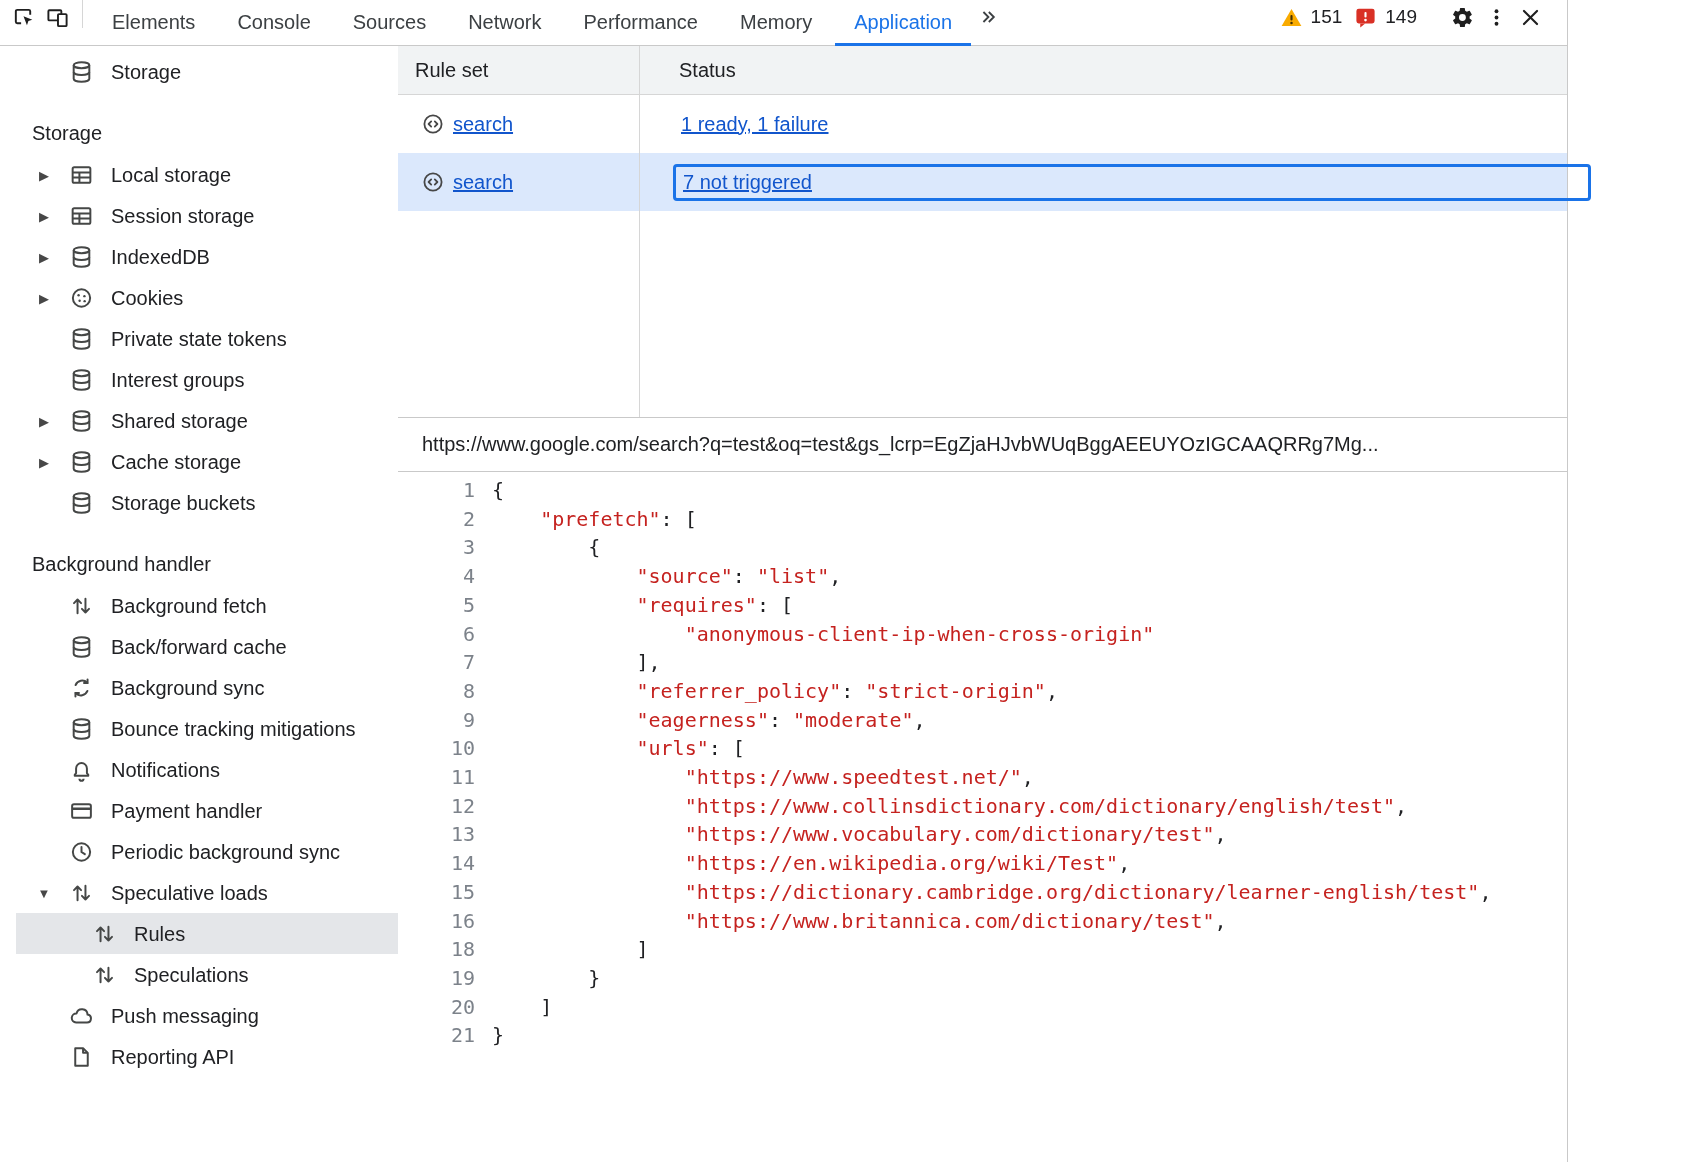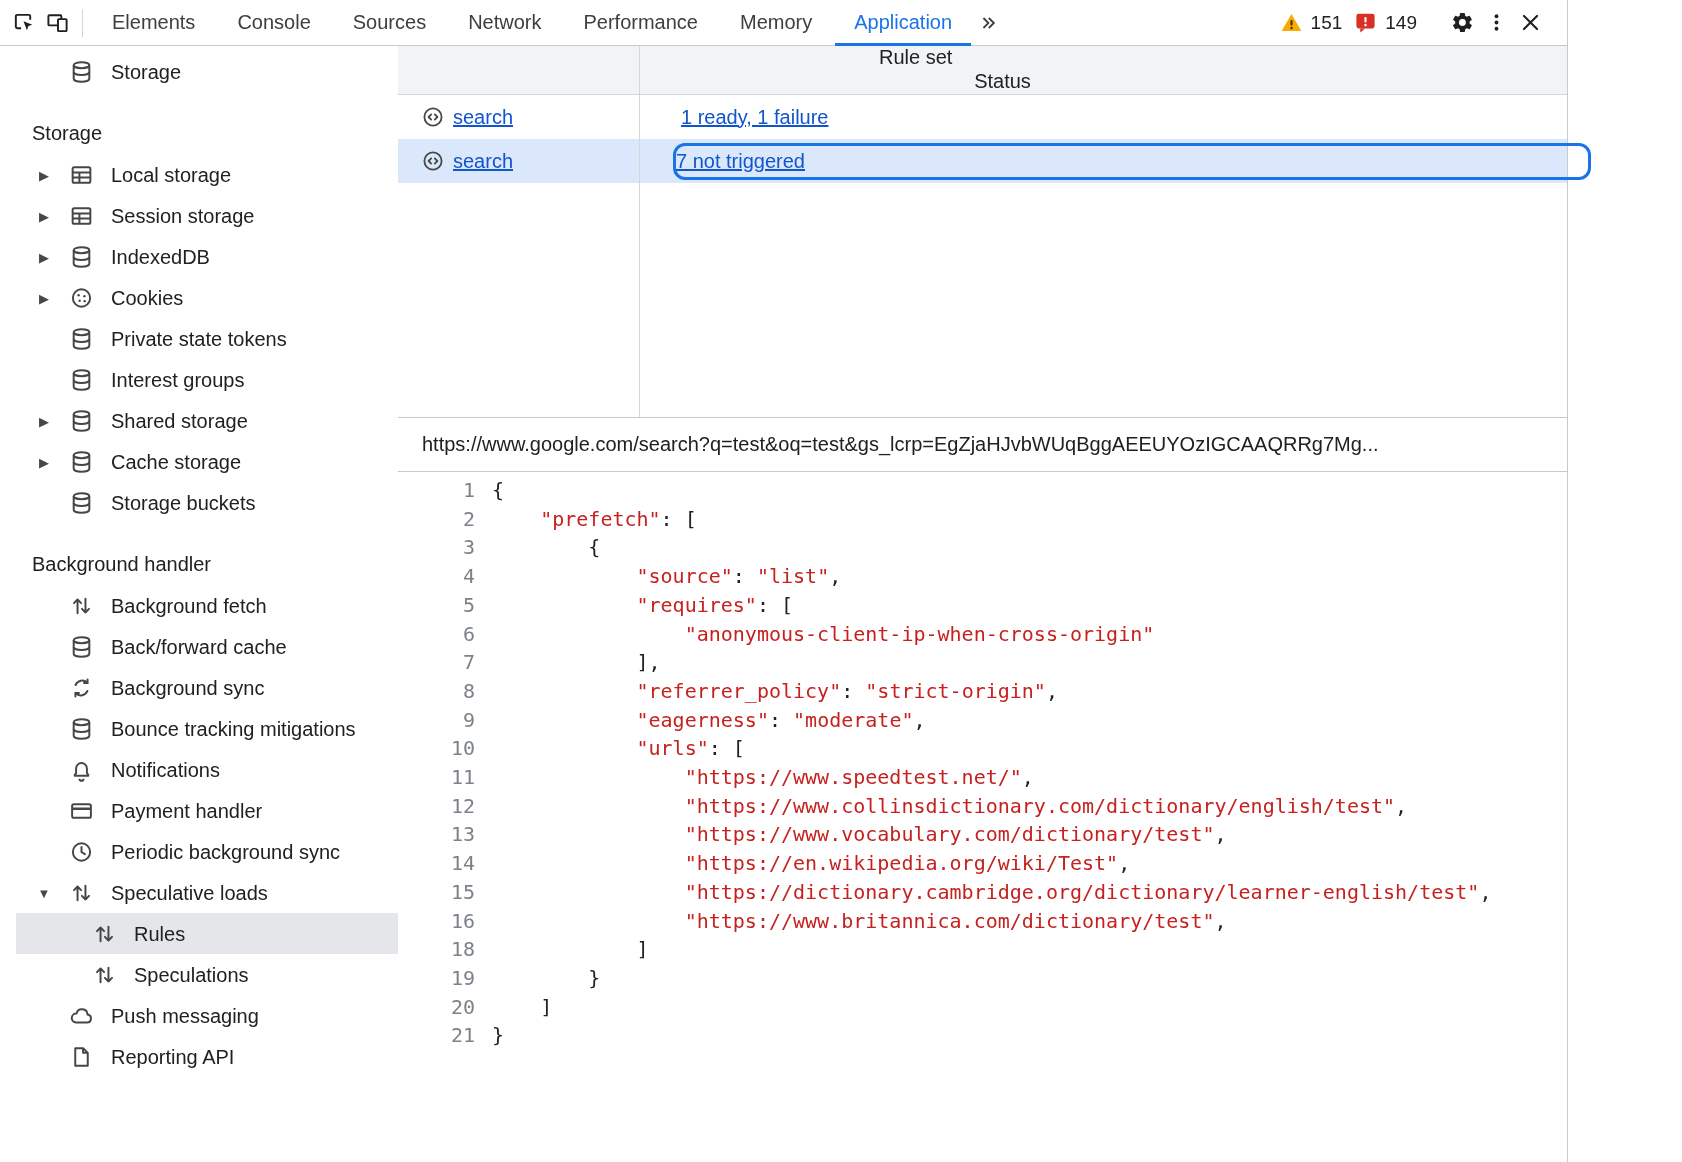--- a/index.html
+++ b/index.html
@@ -8,21 +8,21 @@
   :root{
     --accent:#1a73e8; --link:#1155cc; --string:#c5221f; --punct:#202124;
     --sel-row:#dbe8fc; --sel-item:#e4e6e9; --border:#c9c9c9; --soft-border:#d6d6d6;
     --head-bg:#f1f3f4; --icon:#454746; --gutter:#7c828a;
   }
   .devtools{ position:absolute; left:0; top:0; width:1568px; height:1162px; background:#fff;
     border-right:1px solid var(--border); }
 
   
   .toolbar{ position:absolute; left:0; top:0; right:0; height:46px; background:#fff;
-    border-bottom:1px solid var(--border); display:flex; align-items:center; padding:0 6px; }
+    border-bottom:1px solid var(--border); display:flex; align-items:flex-start; padding:0 6px; }
   .tb-icon{ width:34px; height:34px; display:flex; align-items:center; justify-content:center;
     color:#1f1f1f; cursor:pointer; flex:none; }
   .tb-icon svg{ width:23px; height:23px; display:block; }
   .tb-divider{ width:1px; height:28px; background:var(--soft-border); margin:0 8px; flex:none; }
   .tabs{ display:flex; height:100%; }
   .tab{ display:flex; align-items:center; height:100%; padding:0 21px; font-size:20px;
     color:#3c4043; position:relative; cursor:pointer; white-space:nowrap; }
   .tab.active{ color:var(--accent); }
   .tab.active::after{ content:""; position:absolute; left:2px; right:2px; bottom:-1px; height:3px;
     background:var(--accent); }
@@ -52,35 +52,35 @@
   .side-item.selected{ background:var(--sel-item); border-radius:0 18px 18px 0; }
   .side-header{ height:41px; margin-top:21px; display:flex; align-items:center;
     padding-left:16px; color:#202124; font-weight:500; }
 
   
   .main{ position:absolute; left:398px; top:46px; right:0; bottom:0; background:#fff; }
   .table-pane{ position:absolute; left:0; top:0; right:0; height:372px;
     border-bottom:1px solid var(--border); background:#fff; }
   .col-divider{ position:absolute; left:241px; top:0; bottom:0; width:1px; background:var(--soft-border); }
   .grid-head{ display:flex; height:49px; background:var(--head-bg);
-    border-bottom:1px solid var(--soft-border); align-items:center; font-size:20px;flex-direction:column; }
+    border-bottom:1px solid var(--soft-border); align-items:center; font-size:20px; }
   .grid-head .c1{ padding-left:17px; }
   .c1{ width:241px; flex:none; display:flex; align-items:center; }
   .c2{ flex:1; display:flex; align-items:center;margin-left:32px; }
   .grid-head .c2{ padding-left:8px; }
-  .trow{ display:flex; height:44px; }
+  .trow{ display:flex; height:58px; }
   .trow .c1{ padding-left:23px; gap:8px; }
   .trow.selected{ background:var(--sel-row); }
   .rs-icn{ width:24px; height:24px; color:#474747; flex:none; }
   .rs-icn svg{ width:100%; height:100%; display:block; }
   .tlink{ color:var(--link); text-decoration:underline; font-size:20px; cursor:pointer;
     white-space:nowrap; }
   .trow .c2 > .tlink{ margin-left:10px; }
   .focus-ring{ height:37px; width:918px; margin-left:2px; border:3px solid var(--accent);
-    border-radius:12px; display:flex; align-items:center; }
+    border-radius:4px; display:flex; align-items:center; padding-left:7px; }
   .focus-ring .tlink{ margin-left:0; }
 
   .url-bar{ position:absolute; left:0; top:372px; right:0; height:54px; background:#fff;
     border-bottom:1px solid var(--border); display:flex; align-items:center;
     padding-left:24px; font-size:20px; color:#202124; white-space:nowrap; overflow:hidden; }
 
   .code{ position:absolute; left:0; top:426px; right:0; bottom:0; background:#fff;
     overflow:hidden; font-family:"DejaVu Sans Mono","Liberation Mono",monospace;
     font-size:20px; line-height:28.7px; padding-top:4px; }
   .cl{ display:flex; white-space:pre; }

